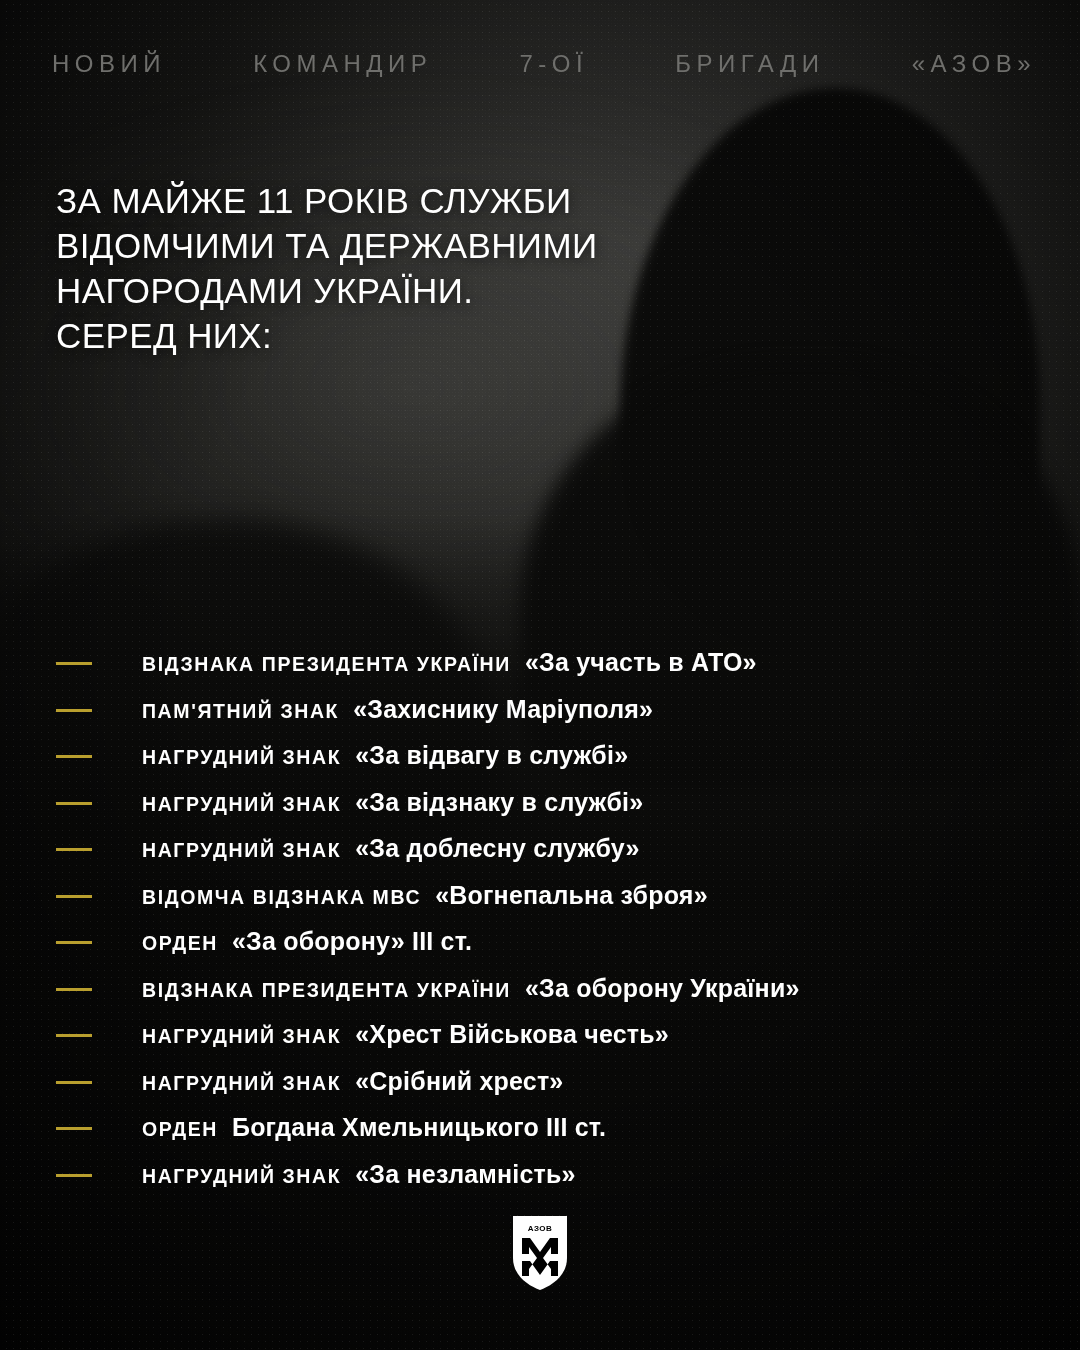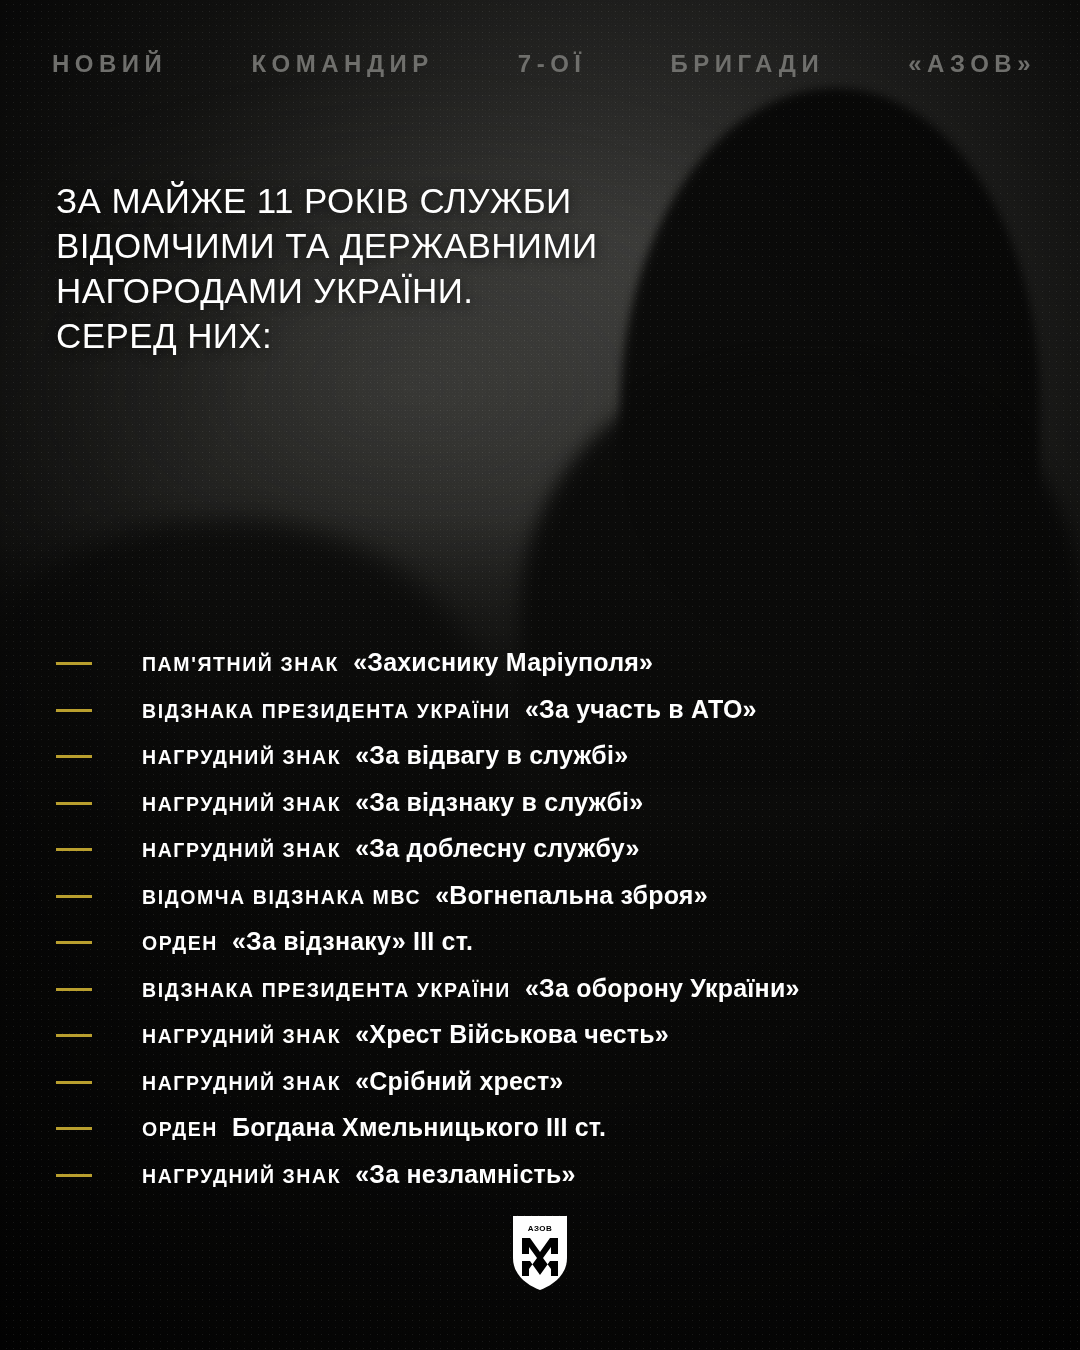--- a/index.html
+++ b/index.html
@@ -116,21 +116,21 @@
     left: 52px;
     right: 44px;
     display: flex;
     justify-content: space-between;
     align-items: center;
     z-index: 5;
   }
   .kicker span {
     color: #6f6f6c;
     font-size: 24px;
-    font-weight: 700;
+    font-weight: 400;
     letter-spacing: 5.5px;
     white-space: nowrap;
   }
 
   
   .headline {
     position: absolute;
     top: 178px;
     left: 56px;
     z-index: 5;
@@ -218,51 +218,51 @@
     <span class="hl-line">ЗА МАЙЖЕ 11 РОКІВ СЛУЖБИ</span>
     <span class="hl-line">ВІДОМЧИМИ ТА ДЕРЖАВНИМИ</span>
     <span class="hl-line">НАГОРОДАМИ УКРАЇНИ.</span>
     <span class="hl-line">СЕРЕД НИХ:</span>
   </div>
 
   <div class="awards">
 
     <div class="award-row">
       <span class="dash"></span>
+      <span class="award-text"><span>ВІДЗНАКА ПРЕЗИДЕНТА УКРАЇНИ</span>&nbsp; <span class="award-title">«За участь в АТО»</span></span>
+    </div>
+
+    <div class="award-row">
+      <span class="dash"></span>
       <span class="award-text"><span>ПАМ'ЯТНИЙ ЗНАК</span>&nbsp; <span class="award-title">«Захиснику Маріуполя»</span></span>
     </div>
 
     <div class="award-row">
       <span class="dash"></span>
-      <span class="award-text"><span>ВІДЗНАКА ПРЕЗИДЕНТА УКРАЇНИ</span>&nbsp; <span class="award-title">«За участь в АТО»</span></span>
-    </div>
-
-    <div class="award-row">
-      <span class="dash"></span>
       <span class="award-text"><span>НАГРУДНИЙ ЗНАК</span>&nbsp; <span class="award-title">«За відвагу в службі»</span></span>
     </div>
 
     <div class="award-row">
       <span class="dash"></span>
       <span class="award-text"><span>НАГРУДНИЙ ЗНАК</span>&nbsp; <span class="award-title">«За відзнаку в службі»</span></span>
     </div>
 
     <div class="award-row">
       <span class="dash"></span>
       <span class="award-text"><span>НАГРУДНИЙ ЗНАК</span>&nbsp; <span class="award-title">«За доблесну службу»</span></span>
     </div>
 
     <div class="award-row">
       <span class="dash"></span>
       <span class="award-text"><span>ВІДОМЧА ВІДЗНАКА МВС</span>&nbsp; <span class="award-title">«Вогнепальна зброя»</span></span>
     </div>
 
     <div class="award-row">
       <span class="dash"></span>
-      <span class="award-text"><span>ОРДЕН</span>&nbsp; <span class="award-title">«За відзнаку» III ст.</span></span>
+      <span class="award-text"><span>ОРДЕН</span>&nbsp; <span class="award-title">«За оборону» III ст.</span></span>
     </div>
 
     <div class="award-row">
       <span class="dash"></span>
       <span class="award-text"><span>ВІДЗНАКА ПРЕЗИДЕНТА УКРАЇНИ</span>&nbsp; <span class="award-title">«За оборону України»</span></span>
     </div>
 
     <div class="award-row">
       <span class="dash"></span>
       <span class="award-text"><span>НАГРУДНИЙ ЗНАК</span>&nbsp; <span class="award-title">«Хрест Військова честь»</span></span>

